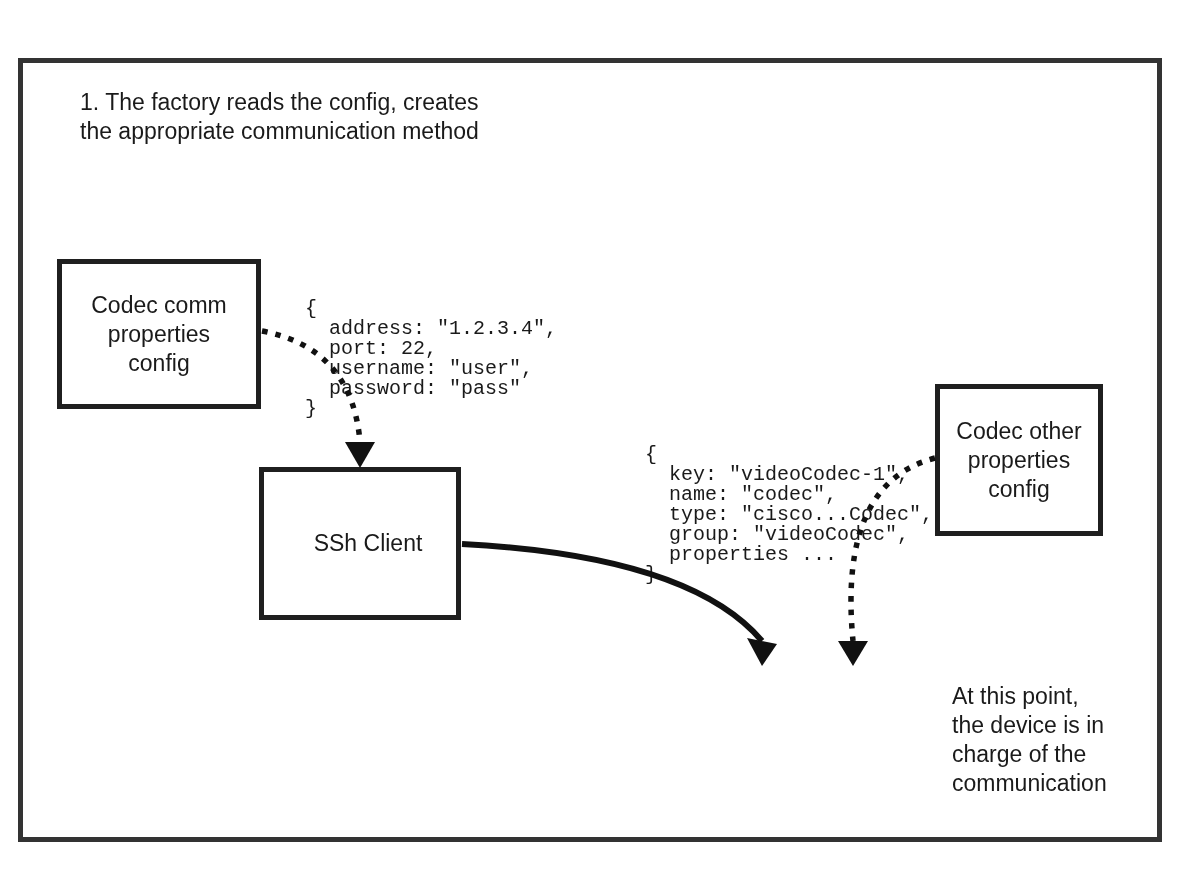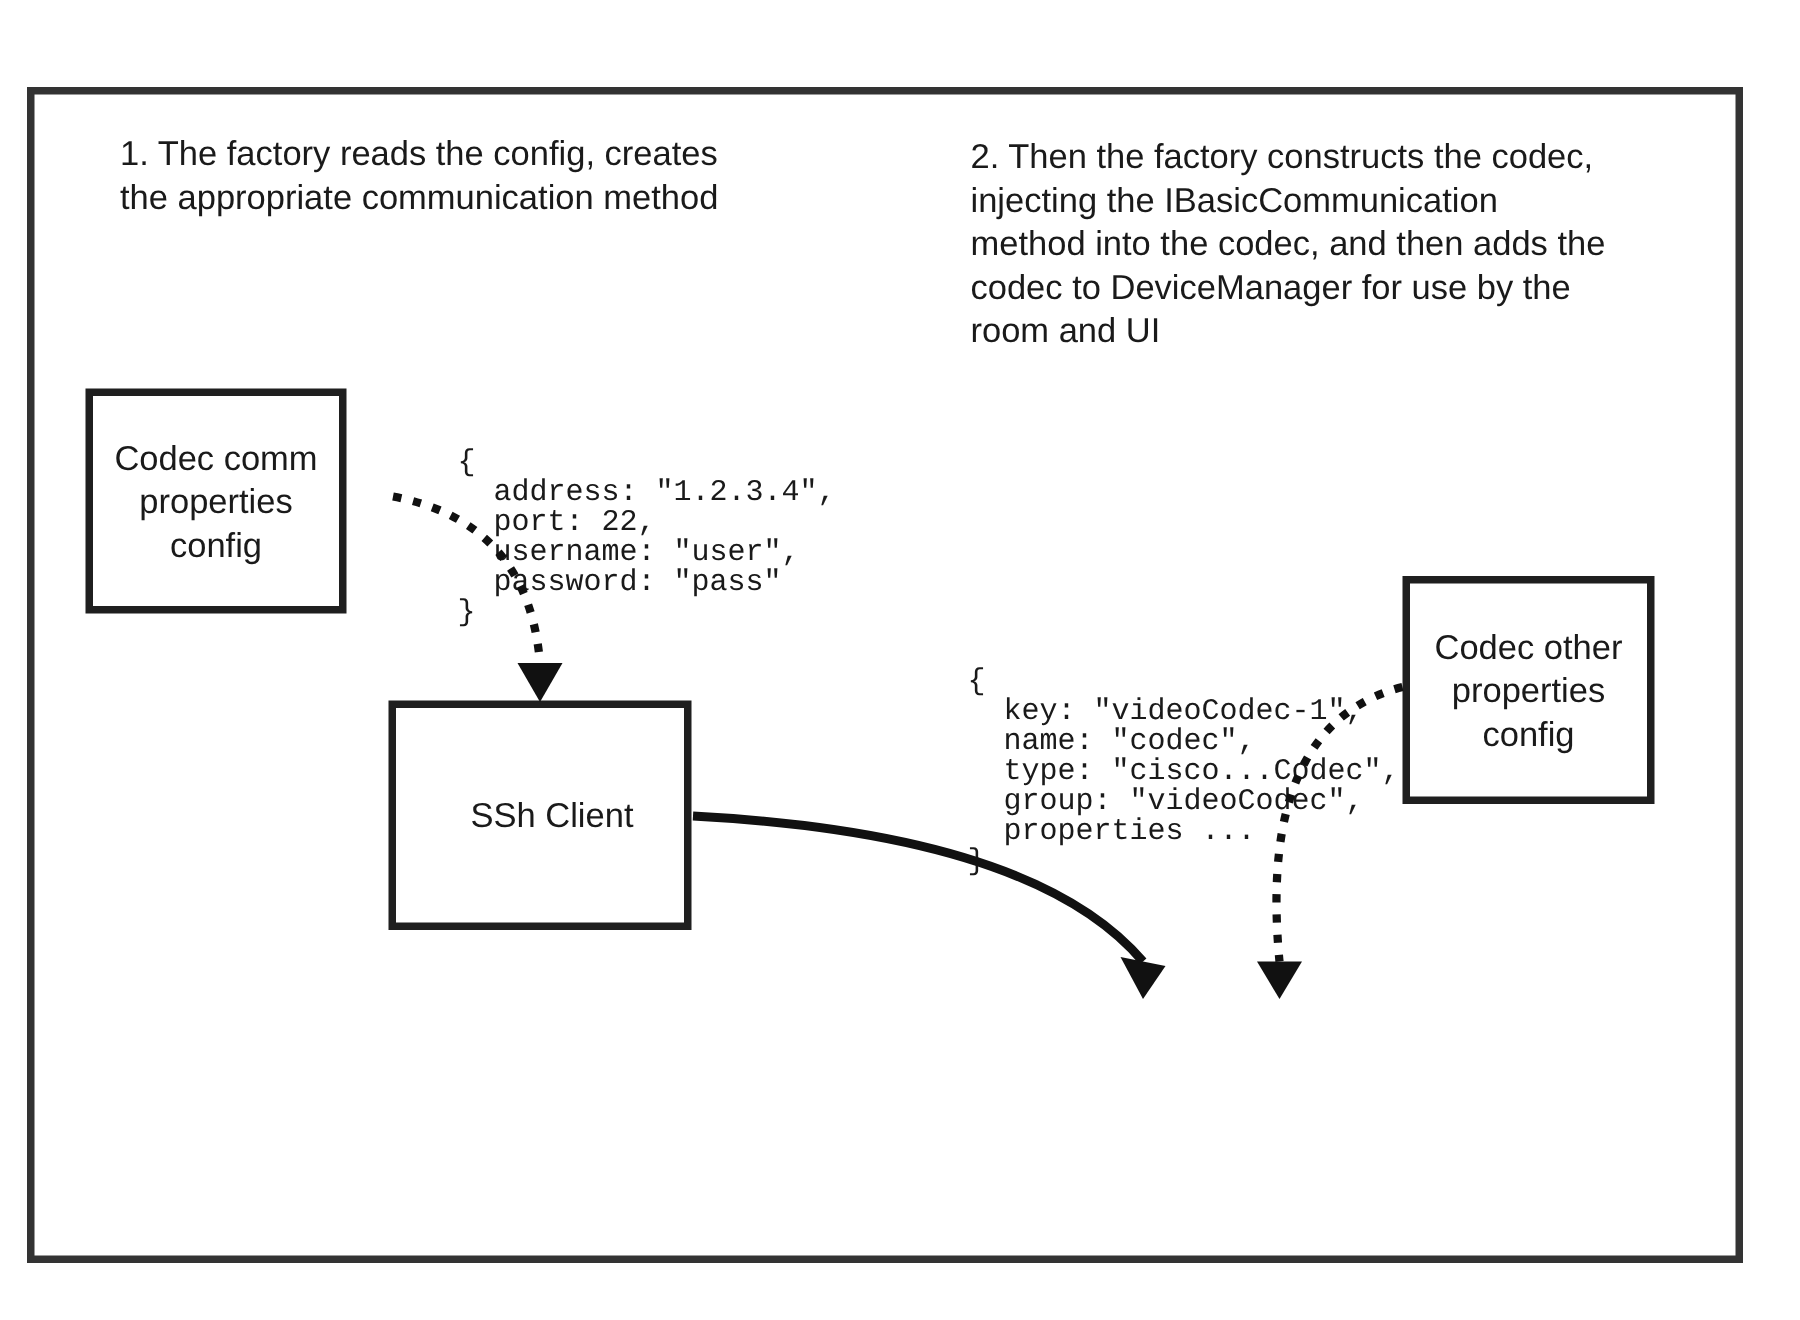--- a/index.html
+++ b/index.html
@@ -43,21 +43,21 @@
     background: #ffffff;
     display: flex;
     align-items: center;
     justify-content: center;
     text-align: center;
     color: #1a1a1a;
     font-size: 23px;
     line-height: 29px;
   }
   .node .label { white-space: pre-line; }
-  #node-codec-comm  { left: 57px;  top: 259px; width: 174px; height: 150px; }
+  #node-codec-comm  { left: 57px;  top: 259px; width: 204px; height: 150px; }
   #node-ssh-client  { left: 259px; top: 467px; width: 202px; height: 153px; padding-left: 16px; }
   #node-codec-other { left: 935px; top: 384px; width: 168px; height: 152px; }
   #node-cisco-codec { left: 709px; top: 663px; width: 202px; height: 150px; }
   pre.code {
     position: absolute;
     margin: 0;
     font-family: "Liberation Mono", monospace;
     font-size: 20px;
     line-height: 20px;
     color: #1a1a1a;
@@ -89,26 +89,25 @@
 </head>
 <body>
 
 <div class="canvas">
 
   <div class="frame"></div>
 
   <div class="note" id="note-step1">1. The factory reads the config, creates
 the appropriate communication method</div>
 
-  <div class="note" id="note-step2">2. Then the factory constructs the codec,
-injecting the IBasicCommunication
-method into the codec, and then adds the
-codec to DeviceManager for use by the
-room and UI</div>
 
+  <div class="note" id="note-result">At this point,
+the device is in
+charge of the
+communication</div>
 
   <div class="node" id="node-codec-comm">
     <span class="label">Codec comm
 properties
 config</span>
   </div>
 
   <div class="node" id="node-ssh-client">
     <span class="label">SSh Client</span>
   </div>

